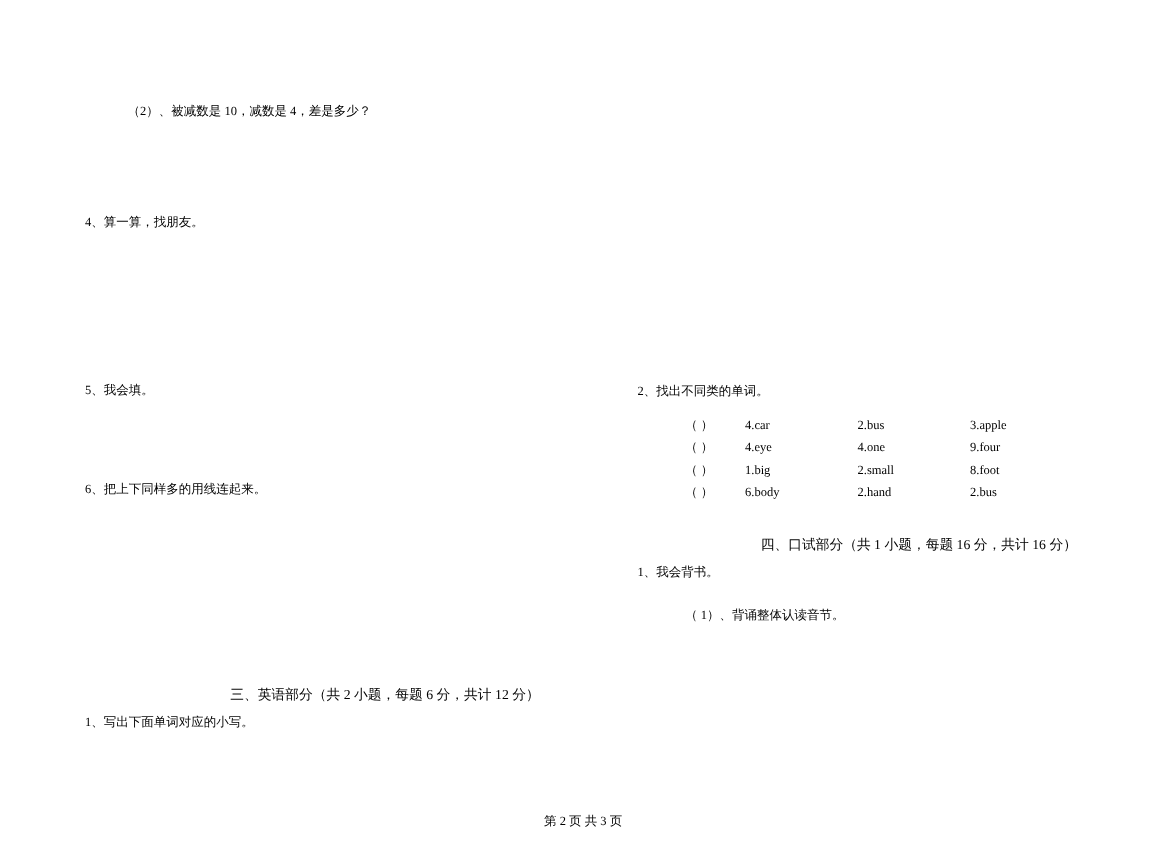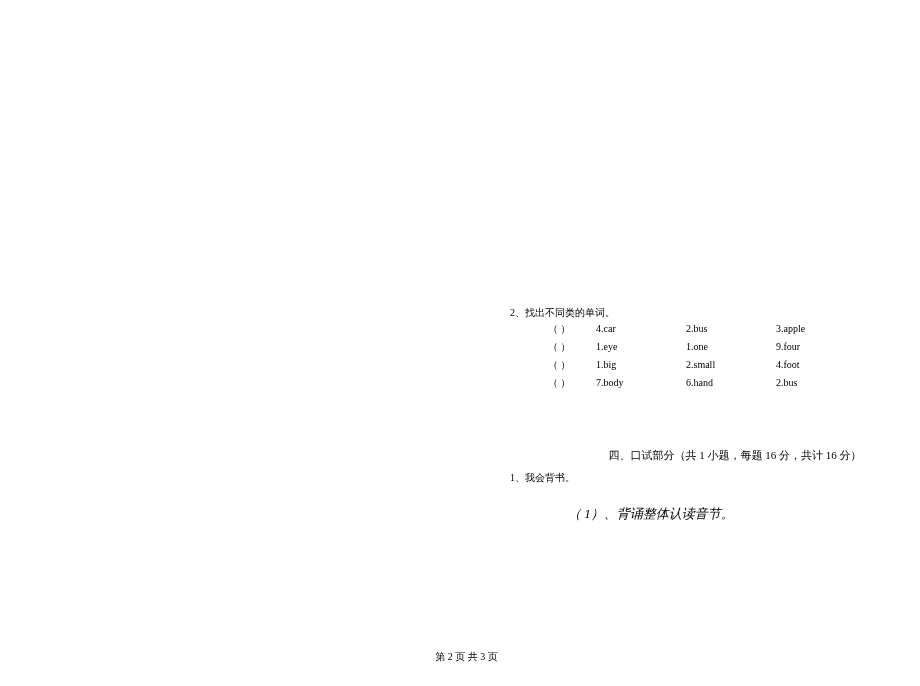--- a/index.html
+++ b/index.html
@@ -63,74 +63,81 @@
     .cell-1 {
       width: 90px;
     }
     .cell-2 {
       width: 90px;
     }
     .cell-3 {
       width: 70px;
     }
     .sub-item {
-      margin-left: 58px;
+      margin-left: 38px;
       margin-top: 20px;
-      font-size: 13px;
-      font-style: italic;
+      font-size: 10px;
     }
     .footer {
       position: absolute;
       bottom: 22px;
       left: 0;
       width: 100%;
       text-align: center;
       font-size: 10px;
       padding-left: 13px;
     }
-    .sp-12 { }
+    .sp-12 { margin-bottom: 12px; }
     .mb-75 { margin-bottom: 75px; }
     .mb-120 { margin-bottom: 120px; }
     .mb-65 { margin-bottom: 65px; }
     .mb-150 { margin-bottom: 150px; }
   </style>
 </head>
 <body>
 
 <div class="page">
 
+  <div class="left-col">
+    <div class="q-sub mb-75">（2）、被减数是 10，减数是 4，差是多少？</div>
+    <div class="q-main mb-120">4、算一算，找朋友。</div>
+    <div class="q-main mb-65">5、我会填。</div>
+    <div class="q-main mb-150">6、把上下同样多的用线连起来。</div>
+    <div class="section-header">三、英语部分（共 2 小题，每题 6 分，共计 12 分）</div>
+    <div class="q-main">1、写出下面单词对应的小写。</div>
+  </div>
 
   <div class="right-col">
     <div class="sp-12">2、找出不同类的单词。</div>
     <div class="word-table">
       <div class="word-row">
         <span class="paren">（    ）</span>
         <span class="cell-1">4.car</span>
         <span class="cell-2">2.bus</span>
         <span class="cell-3">3.apple</span>
       </div>
       <div class="word-row">
         <span class="paren">（    ）</span>
-        <span class="cell-1">1.eye</span>
-        <span class="cell-2">1.one</span>
+        <span class="cell-1">4.eye</span>
+        <span class="cell-2">4.one</span>
         <span class="cell-3">9.four</span>
       </div>
       <div class="word-row">
         <span class="paren">（    ）</span>
         <span class="cell-1">1.big</span>
         <span class="cell-2">2.small</span>
-        <span class="cell-3">4.foot</span>
+        <span class="cell-3">8.foot</span>
       </div>
       <div class="word-row">
         <span class="paren">（    ）</span>
-        <span class="cell-1">7.body</span>
-        <span class="cell-2">6.hand</span>
+        <span class="cell-1">6.body</span>
+        <span class="cell-2">2.hand</span>
         <span class="cell-3">2.bus</span>
       </div>
     </div>
 
-    <div class="section-header" style="padding-left:50px;margin-top:56px;">四、口试部分（共 1 小题，每题 16 分，共计 16 分）</div>
+    <div class="section-header" style="padding-left:50px;margin-top:24px;">四、口试部分（共 1 小题，每题 16 分，共计 16 分）</div>
     <div>1、我会背书。</div>
     <div class="sub-item">（ 1）、背诵整体认读音节。</div>
   </div>
 
   <div class="footer">第 2 页    共 3 页</div>
 </div>
 
 </body></html>

